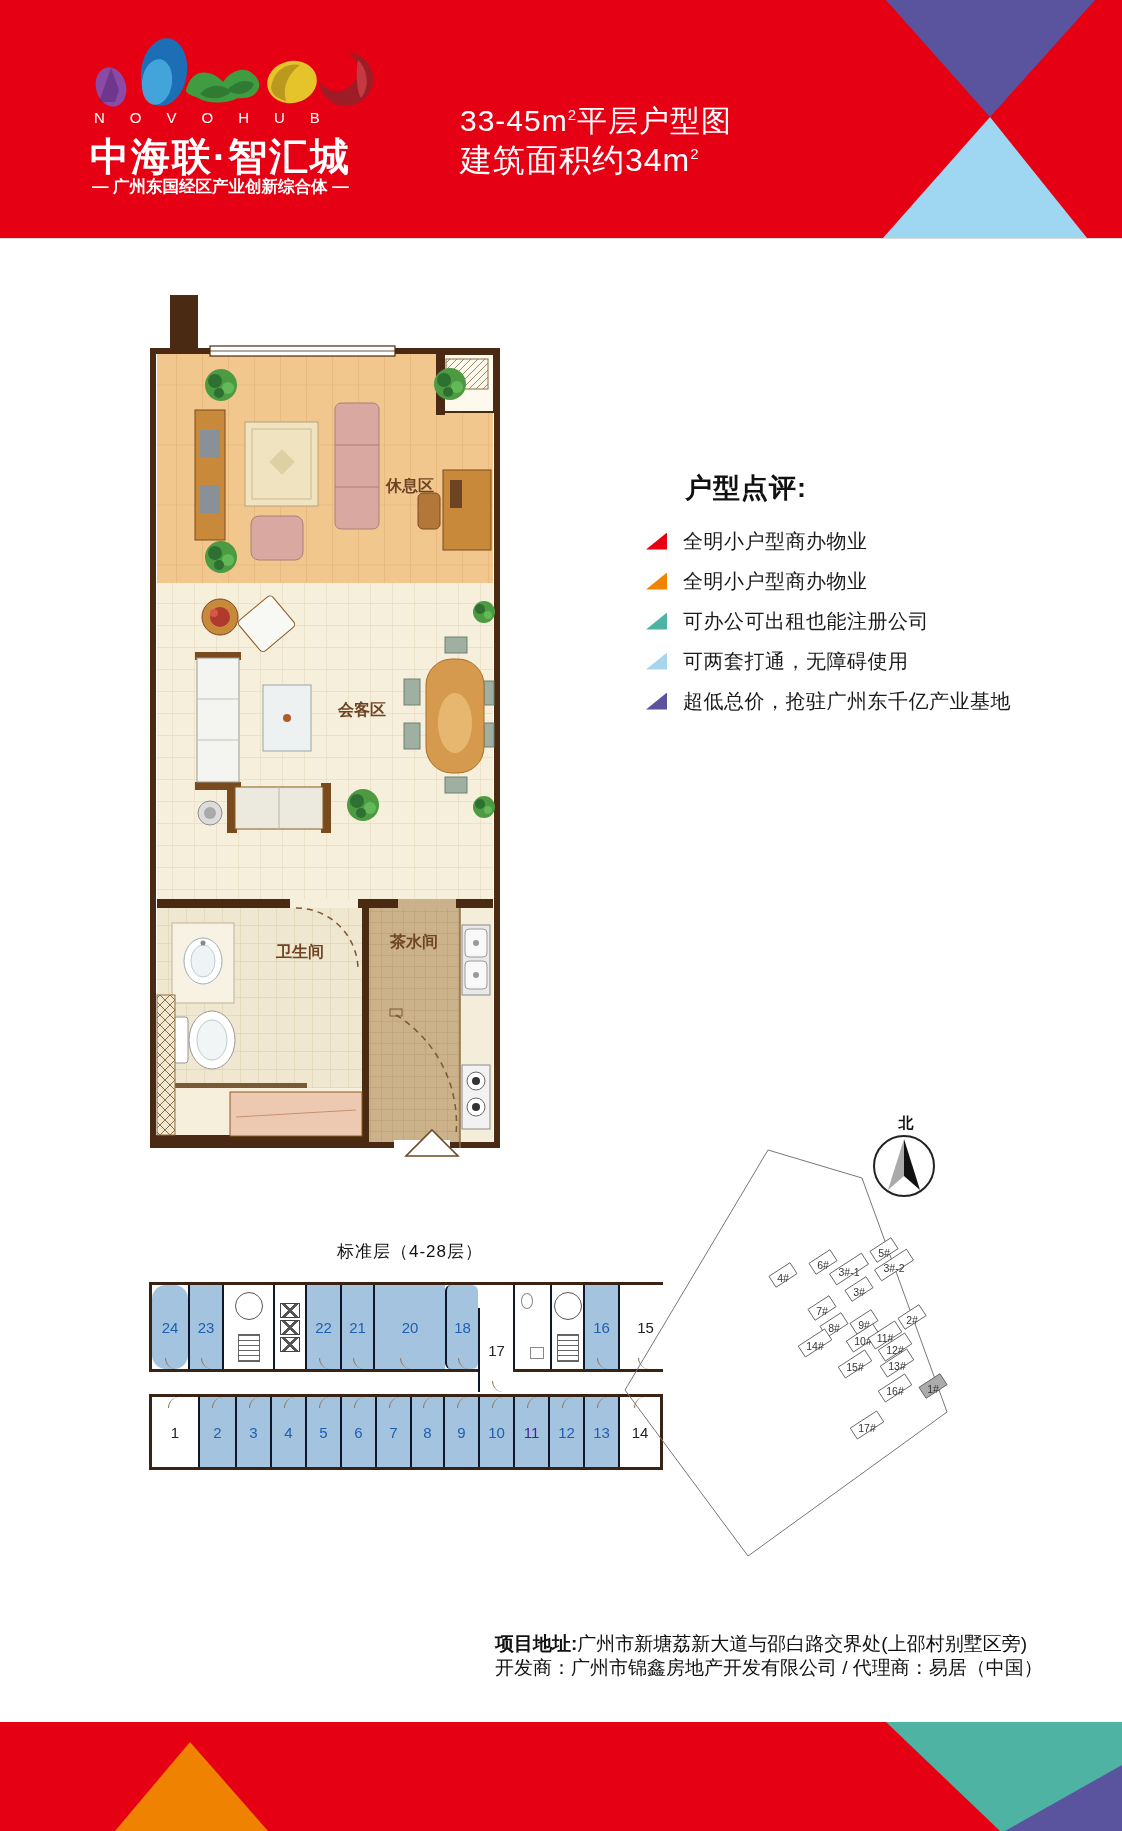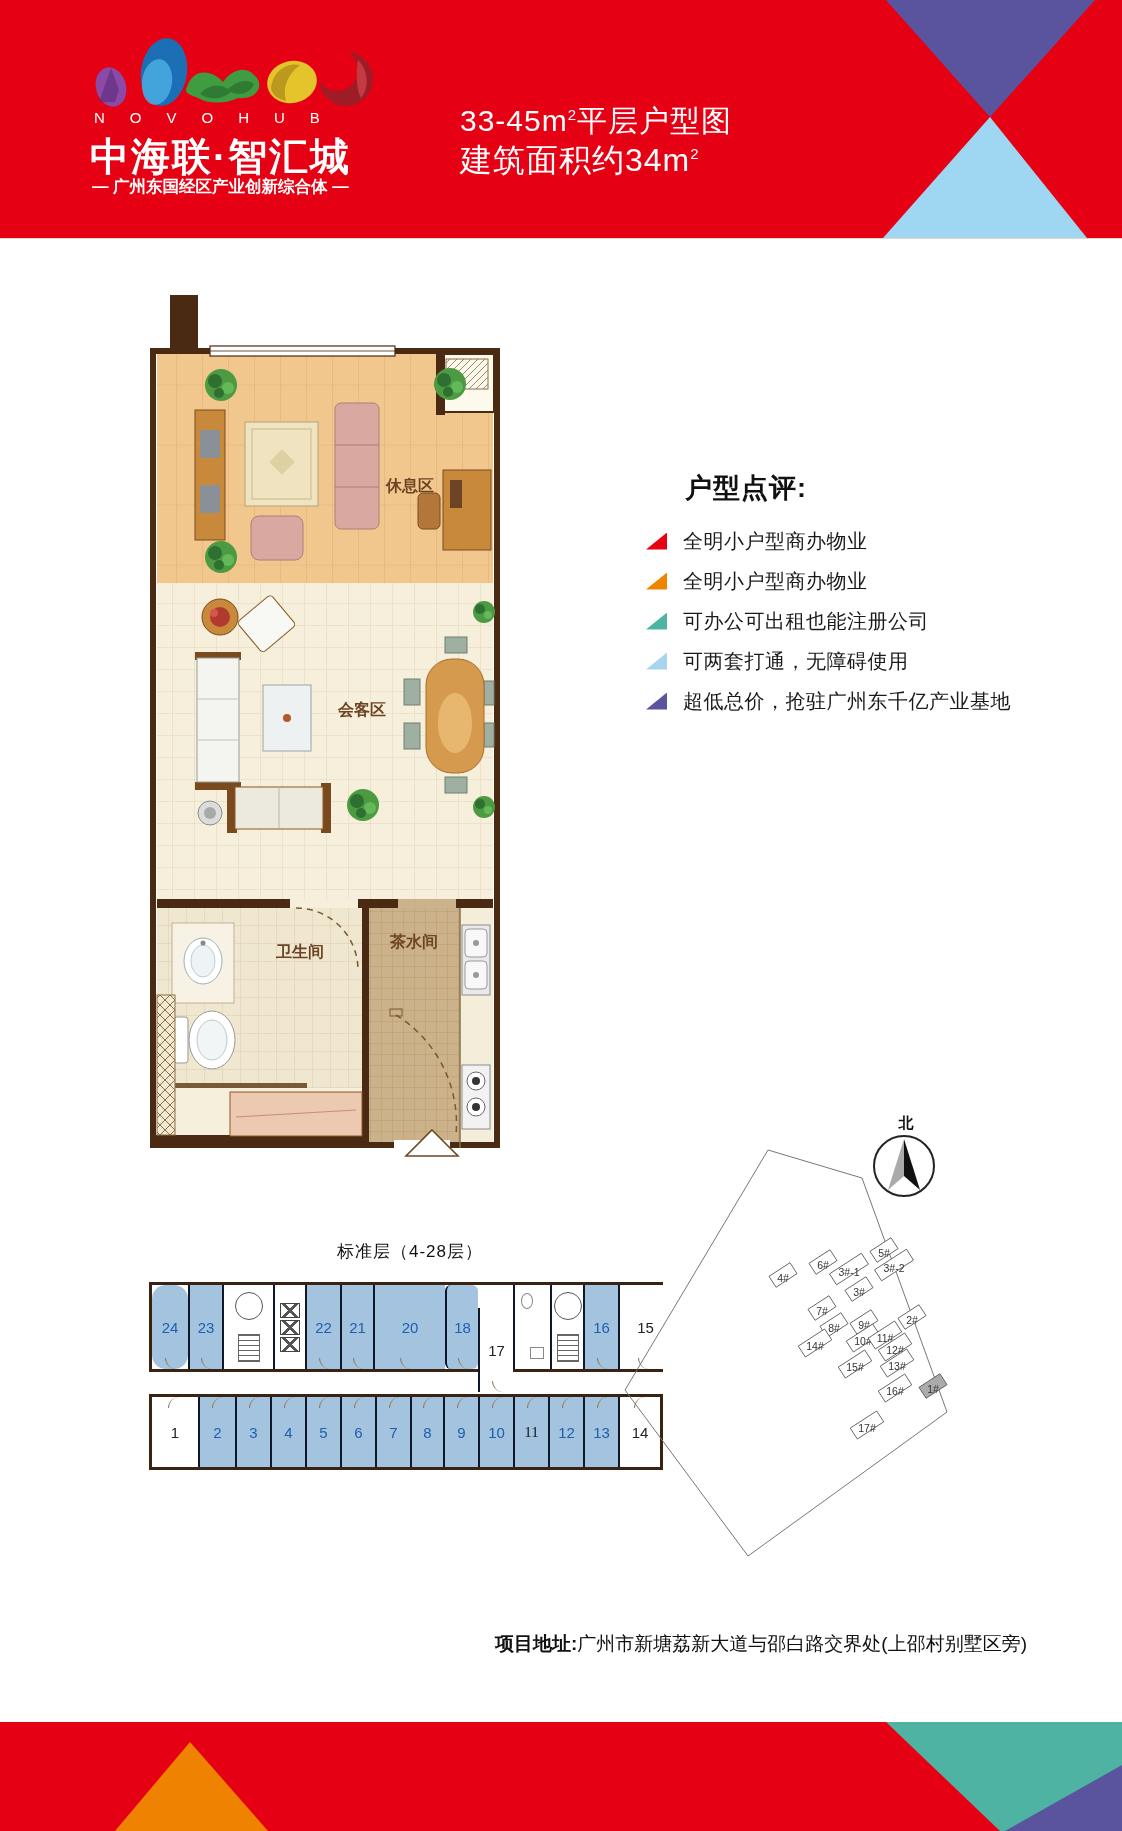--- a/index.html
+++ b/index.html
@@ -345,21 +345,21 @@
     <div class="cell unit" style="width: 33px; background: rgb(164, 195, 222);">
       <span class="unum" style="color: rgb(31, 95, 174);">8</span>
     </div>
     <div class="cell unit" style="width: 35px; background: rgb(164, 195, 222);">
       <span class="unum" style="color: rgb(31, 95, 174);">9</span>
     </div>
     <div class="cell unit" style="width: 35px; background: rgb(164, 195, 222);">
       <span class="unum" style="color: rgb(31, 95, 174);">10</span>
     </div>
     <div class="cell unit" style="width: 35px; background: rgb(164, 195, 222);">
-      <span class="unum" style="color: #0f172a; font-family: Liberation Serif, serif;">11</span>
+      <span class="unum" style="color: #4c1d95;">11</span>
     </div>
     <div class="cell unit" style="width: 35px; background: rgb(164, 195, 222);">
       <span class="unum" style="color: rgb(31, 95, 174);">12</span>
     </div>
     <div class="cell unit" style="width: 35px; background: rgb(164, 195, 222);">
       <span class="unum" style="color: rgb(31, 95, 174);">13</span>
     </div>
     <div class="cell unit" style="width: 42px;">
       <span class="unum" style="color: rgb(34, 34, 34);">14</span>
     </div>
@@ -410,20 +410,21 @@
   <g>
     <circle cx="904" cy="1166" r="30" fill="#fff" stroke="#222" stroke-width="2"></circle>
     <polygon points="904,1139 920,1190 904,1176" fill="#111"></polygon>
     <polygon points="904,1139 888,1190 904,1176" fill="#aaa"></polygon>
     <text class="north-label" x="906" y="1128">北</text>
   </g>
 </svg>
 
 <div class="abs footer-text">
   <div><b>项目地址:</b><span>广州市新塘荔新大道与邵白路交界处(上邵村别墅区旁)</span></div>
+  <div>开发商：广州市锦鑫房地产开发有限公司  /  代理商：易居（中国）</div>
 </div>
 
 <div class="abs bottom-band">
   <svg width="1122" height="109" viewBox="0 0 1122 109">
     <polygon points="115,109 190,20 268,109" fill="#ef8200"></polygon>
     <polygon points="886,0 1122,0 1122,109 1000,109" fill="#4fb3a3"></polygon>
     <polygon points="1005,109 1122,43 1122,109" fill="#5a549e"></polygon>
   </svg>
 </div>
 

